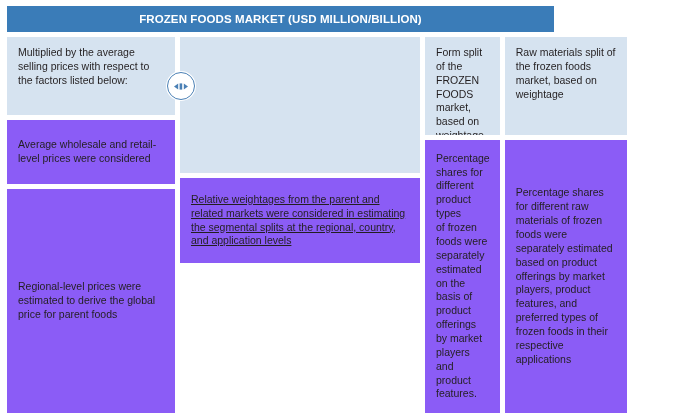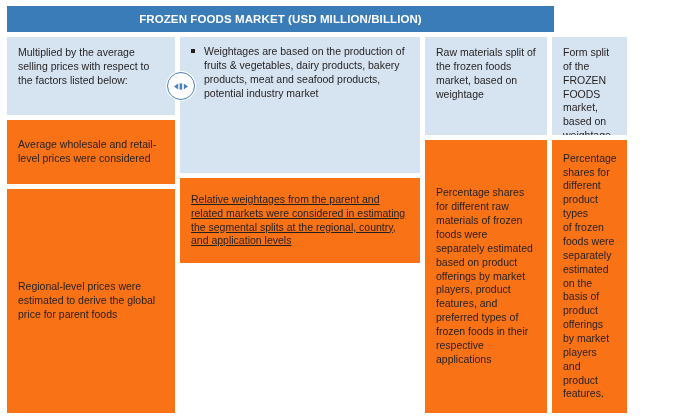--- a/index.html
+++ b/index.html
@@ -69,21 +69,21 @@
   
   .card {
     box-sizing: border-box;
     padding: 9px 10px 9px 11px;
     font-size: 10.5px;
     line-height: 1.32;
     color: #231f20;
     overflow: hidden;
   }
   .card.blue  { background: #d6e3f0; }
-  .card.gray  { background: #f97316; }
+  .card.gray  { background: #8b5cf6; }
 
   .card p {
     margin: 0;
   }
 
   
   .c1a { flex: 0 0 78px; display: flex; align-items: flex-start; }
   .c1b { flex: 0 0 64px; display: flex; align-items: center; }
   .c1c { flex: 0 0 90px; display: flex; align-items: center; }
   .c1d { flex: 1 1 auto; display: flex; align-items: center; }
@@ -167,44 +167,40 @@
         <p>Average wholesale and retail-level prices were considered</p>
       </div>
       <div class="card gray c1d">
         <p>Regional-level prices were estimated to derive the global price for parent foods</p>
       </div>
     </div>
 
     <div class="col col-2">
       <div class="card blue c2a">
         <ul class="bullets">
-          <li>
-            <span class="bullet-mark"></span>
-            <span>Weightages are based on the production of fruits &amp; vegetables, dairy products, bakery products, meat and seafood products, potential industry market</span>
-          </li>
         </ul>
       </div>
       <div class="card gray c2b">
         <p>Relative weightages from the parent and related markets were considered in estimating the segmental splits at the regional, country, and application levels</p>
+      </div>
+    </div>
+
+    <div class="col col-4">
+      <div class="card blue c4a">
+        <p>Form split of the FROZEN FOODS market, based on weightage</p>
+      </div>
+      <div class="card gray c4b">
+        <p style="white-space: pre-line;">Percentage shares for different product types
+of frozen foods were separately estimated on the basis of product offerings by market players and product features.</p>
       </div>
     </div>
 
     <div class="col col-3">
       <div class="card blue c3a">
         <p>Raw materials split of the frozen foods market, based on weightage</p>
       </div>
       <div class="card gray c3b">
         <p>Percentage shares for different raw materials of frozen foods were separately estimated based on product offerings by market players, product features, and preferred types of frozen foods in their respective applications</p>
       </div>
     </div>
 
-    <div class="col col-4">
-      <div class="card blue c4a">
-        <p>Form split of the FROZEN FOODS market, based on weightage</p>
-      </div>
-      <div class="card gray c4b">
-        <p style="white-space: pre-line;">Percentage shares for different product types
-of frozen foods were separately estimated on the basis of product offerings by market players and product features.</p>
-      </div>
-    </div>
-
   </div>
 </div>
 
 </body></html>

